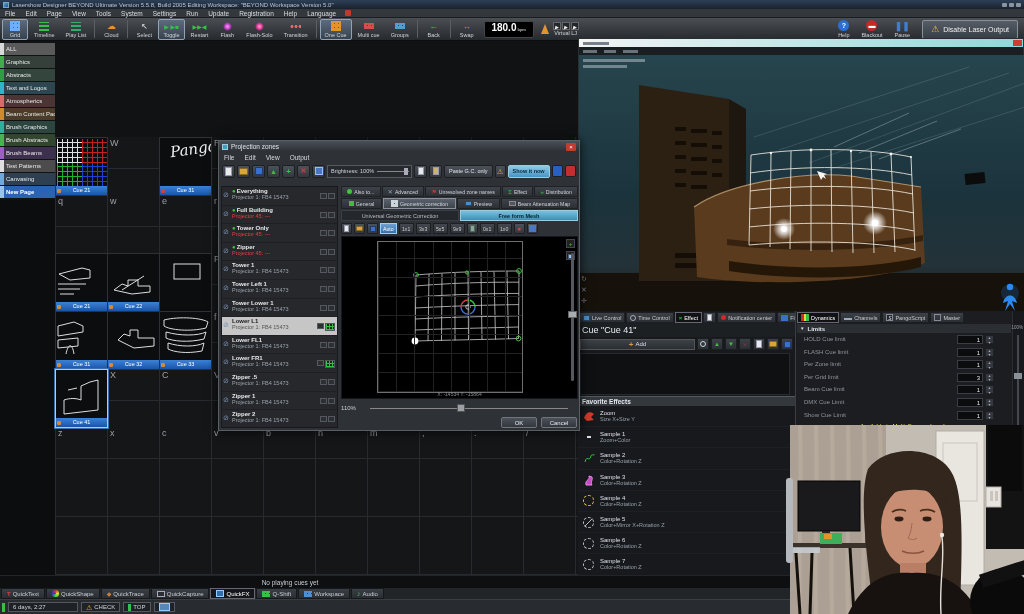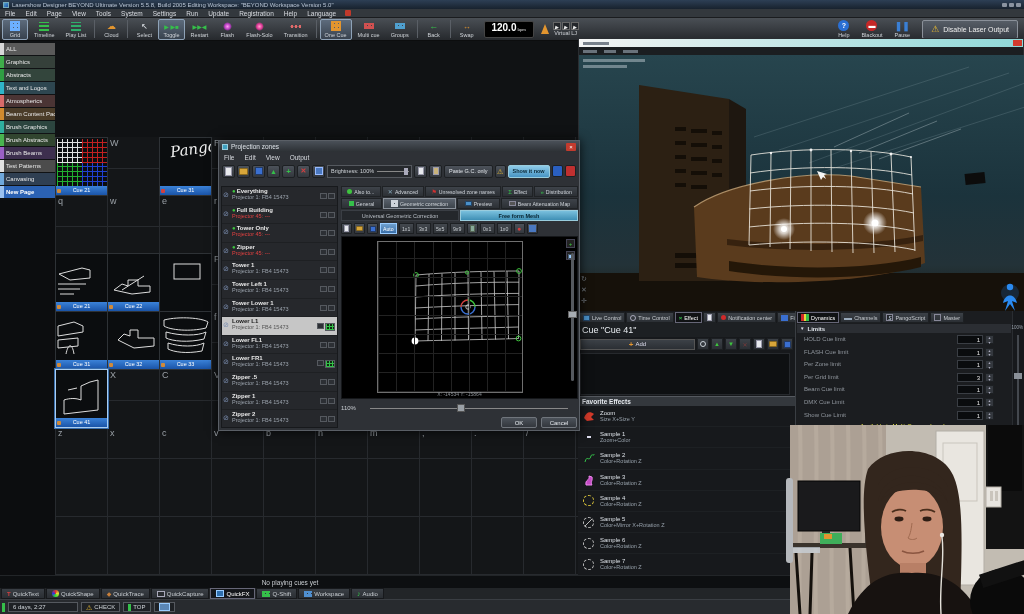--- a/index.html
+++ b/index.html
@@ -330,21 +330,21 @@
         </div>
         <div class="tsep"></div>
         <div class="tbtn">
           <div class="ti">
             <span style="color:#e2952f;font-size:8px">↔</span>
           </div>
           <span>Swap</span>
         </div>
       </span>
     <div id="bpmbox">
-      <span>120.0</span>
+      <span>180.0</span>
         <sup>bpm</sup>
     </div>
     <span class="metro"></span>
     <div id="vlj">
       <span class="tri">
           <i>▶</i>
           <i>▶</i>
           <i>▶</i>
         </span>
       <span>Virtual LJ</span>

